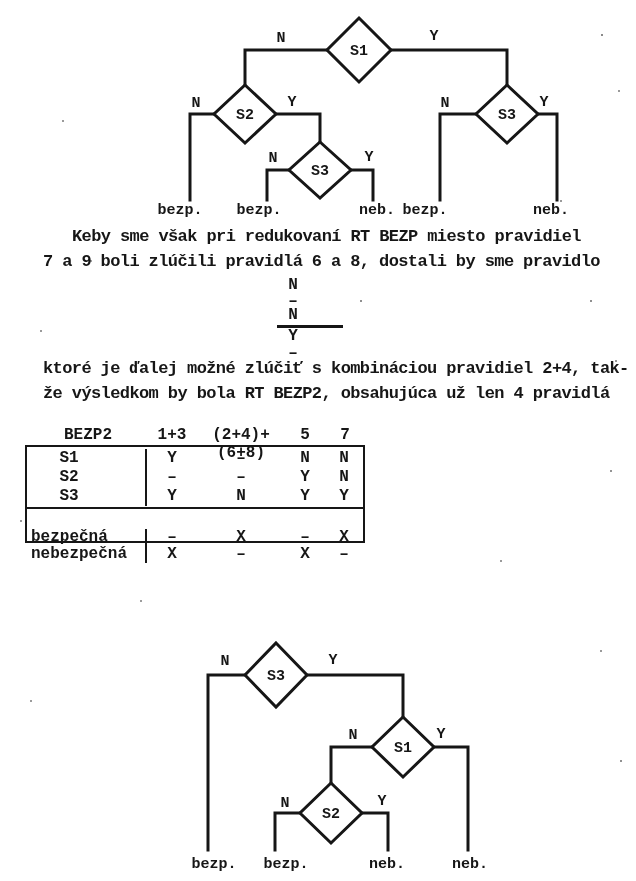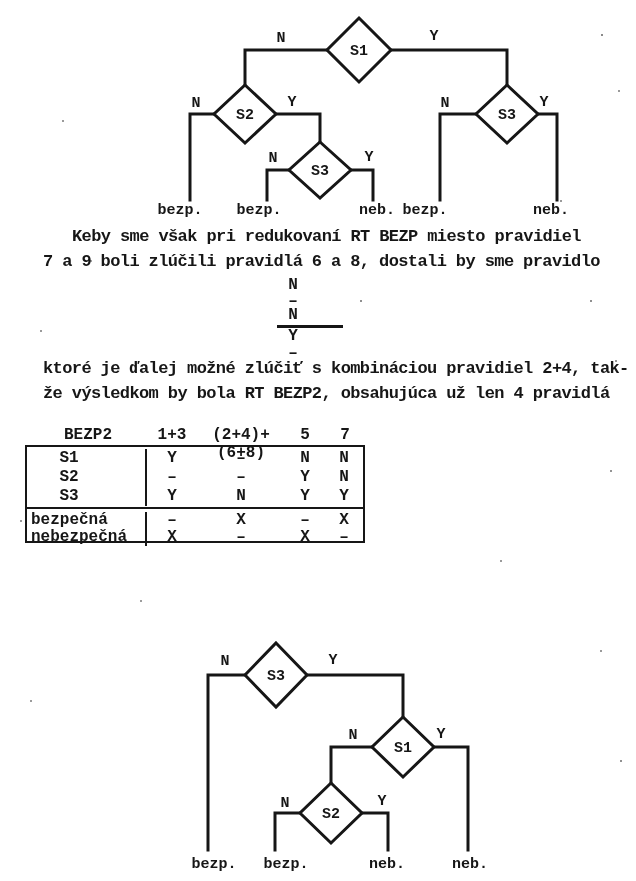--- a/index.html
+++ b/index.html
@@ -28,21 +28,21 @@
   .para .indent{padding-left:29px;}
   .rule-item{position:absolute;left:267px;width:52px;text-align:center;font-size:16px;line-height:16px;}
   .rule-line{position:absolute;left:277px;width:66px;height:3px;background:#161616;}
   .tbl-header{position:absolute;left:25px;top:426px;width:340px;display:grid;
     grid-template-columns:122px 50px 88px 40px 40px;font-size:16px;line-height:18px;}
   .tbl-header .cell{text-align:center;}
   .tbl-header .title{text-align:center;padding-left:4px;}
   .tbl-box{position:absolute;left:25px;top:445px;width:336px;height:94px;border:2px solid #161616;}
   .tbl-section{display:grid;grid-template-columns:120px 50px 88px 40px 38px;font-size:16px;}
   .tbl-section.cond{grid-auto-rows:19px;padding-top:2px;height:58px;border-bottom:2px solid #161616;}
-  .tbl-section.act{grid-auto-rows:17px;padding-top:3px;}
+  .tbl-section.act{grid-auto-rows:17px;padding-top:20px;}
   .tbl-section .cell{text-align:center;line-height:19px;}
   .tbl-section.act .cell{line-height:17px;}
   .tbl-section .rowlabel{border-right:2px solid #161616;}
   .tbl-section.cond .rowlabel{text-align:center;padding-right:34px;}
   .tbl-section.act .rowlabel{text-align:left;padding-left:4px;}
 </style>
 </head>
 <body>
 
 <div class="page">

